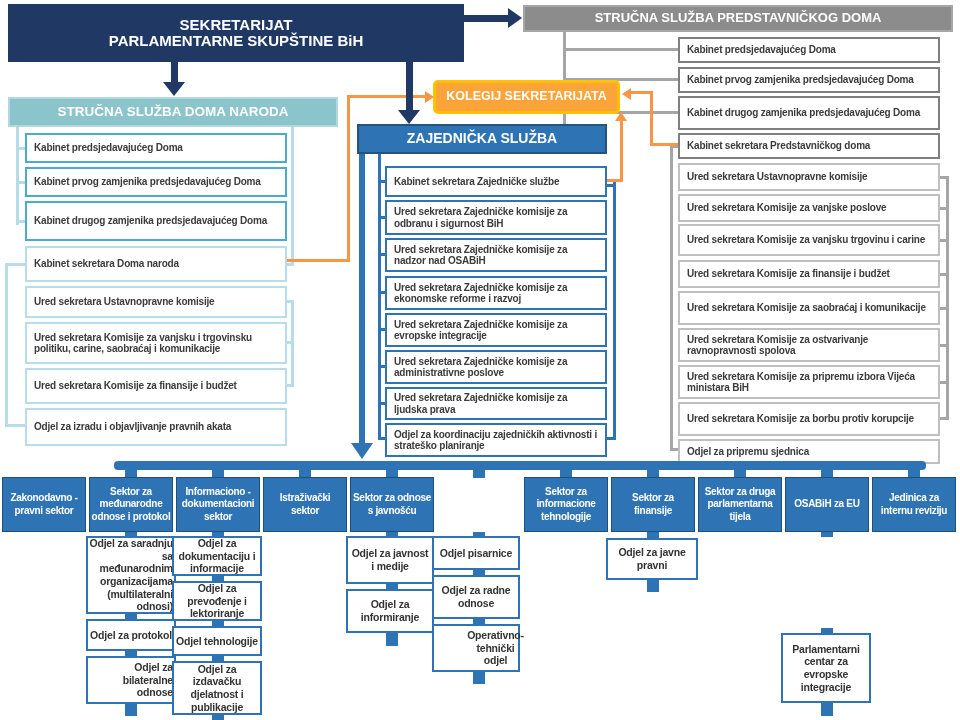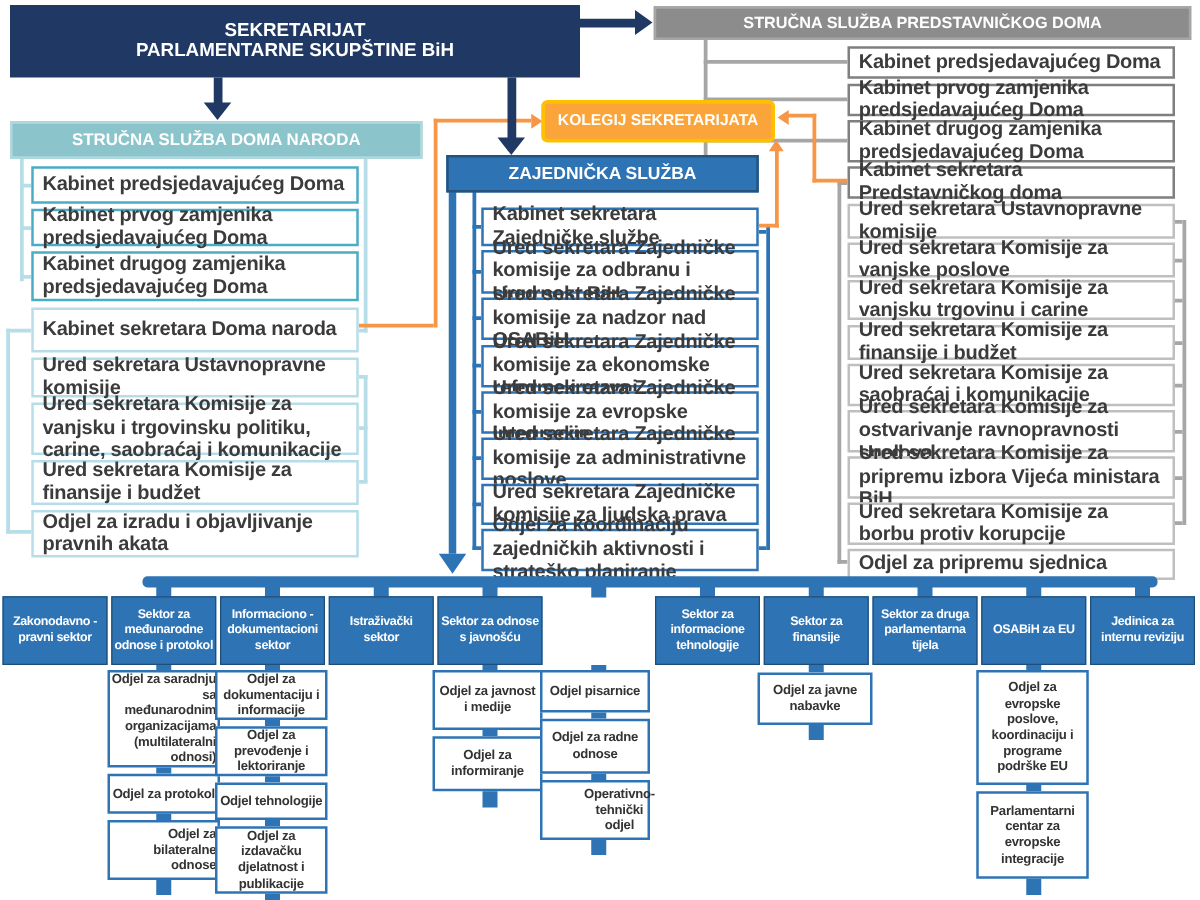--- a/index.html
+++ b/index.html
@@ -1,19 +1,19 @@
 <!DOCTYPE html>
 <html><head>
 <meta charset="utf-8">
 <style>
   html,body{margin:0;padding:0;background:#fff;}
   #canvas{position:relative;width:960px;height:720px;background:#fff;overflow:hidden;
           font-family:"Liberation Sans","DejaVu Sans",sans-serif;}
   .abs{position:absolute;box-sizing:border-box;}
-  .item{background:#fff;display:flex;align-items:center;padding:2px 7px;font-size:16px;
+  .item{background:#fff;display:flex;align-items:center;padding:2px 7px;font-size:10px;
         font-weight:bold;color:#3b3b3b;line-height:1.15;letter-spacing:-0.2px;}
   .b-teal1{border:2px solid #4BACC6;}
   .b-teal2{border:2px solid #B7DEE8;}
   .b-gray1{border:2px solid #7F7F7F;}
   .b-gray2{border:2px solid #BFBFBF;}
   .b-blue{border:2px solid #2E74B5;}
   .hdr{display:flex;align-items:center;justify-content:center;color:#fff;font-weight:bold;
        text-align:center;line-height:1.1;}
   .sector{background:#2E74B5;border:1px solid #1F4E79;color:#fff;font-weight:bold;font-size:10px;
           display:flex;align-items:center;justify-content:center;text-align:center;line-height:1.25;
@@ -193,22 +193,21 @@
 
   <div class="abs stub" style="left:473px;top:532px;width:12px;height:5px;"></div>
   <div class="abs sub" style="left:432px;top:536px;width:88px;height:34px;">Odjel pisarnice</div>
   <div class="abs stub" style="left:473px;top:570px;width:12px;height:5px;"></div>
   <div class="abs sub" style="left:432px;top:575px;width:88px;height:44px;">Odjel za radne odnose</div>
   <div class="abs stub" style="left:473px;top:619px;width:12px;height:5px;"></div>
   <div class="abs sub" style="left:432px;top:624px;width:88px;height:48px;padding-left:40px;">Operativno-tehnički odjel</div>
   <div class="abs stub" style="left:473px;top:672px;width:12px;height:12px;"></div>
 
   <div class="abs stub" style="left:647px;top:532px;width:12px;height:6px;"></div>
-  <div class="abs sub" style="left:606px;top:538px;width:92px;height:42px;">Odjel za javne nabavke</div>
+  <div class="abs sub" style="left:606px;top:538px;width:92px;height:42px;">Odjel za javne pravni</div>
   <div class="abs stub" style="left:647px;top:580px;width:12px;height:12px;"></div>
 
   <div class="abs stub" style="left:821px;top:532px;width:12px;height:5px;"></div>
-  <div class="abs sub" style="left:781px;top:536px;width:90px;height:92px;">Odjel za evropske poslove, koordinaciju i programe podrške EU</div>
   <div class="abs stub" style="left:821px;top:628px;width:12px;height:5px;"></div>
   <div class="abs sub" style="left:781px;top:633px;width:90px;height:70px;">Parlamentarni centar za evropske integracije</div>
   <div class="abs stub" style="left:821px;top:703px;width:12px;height:13px;"></div>
 
 </div>
 
 </body></html>

